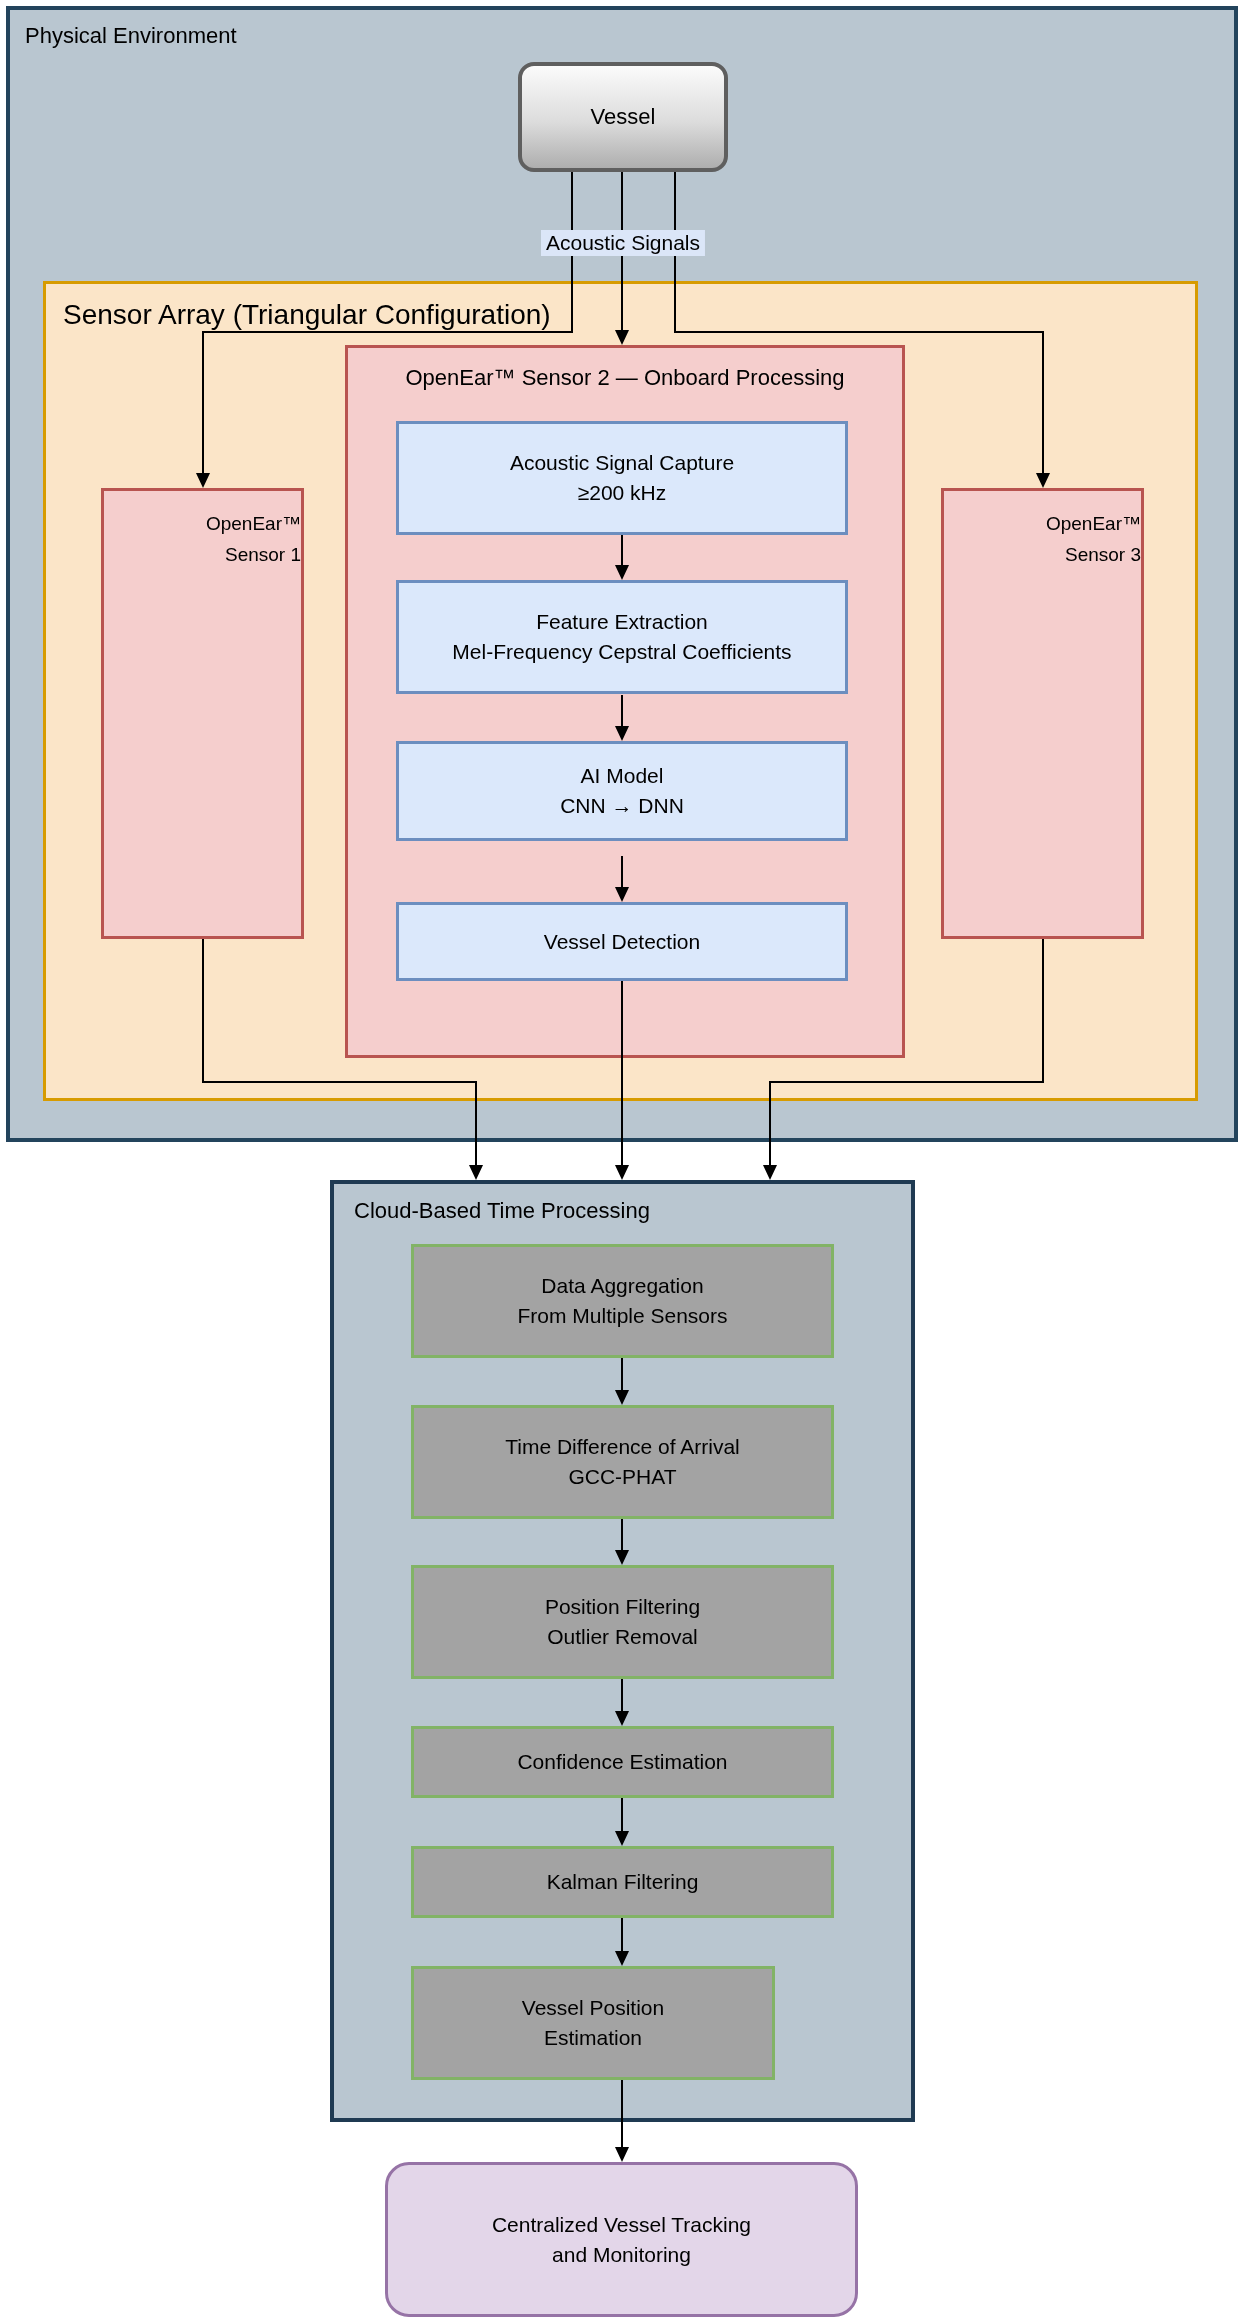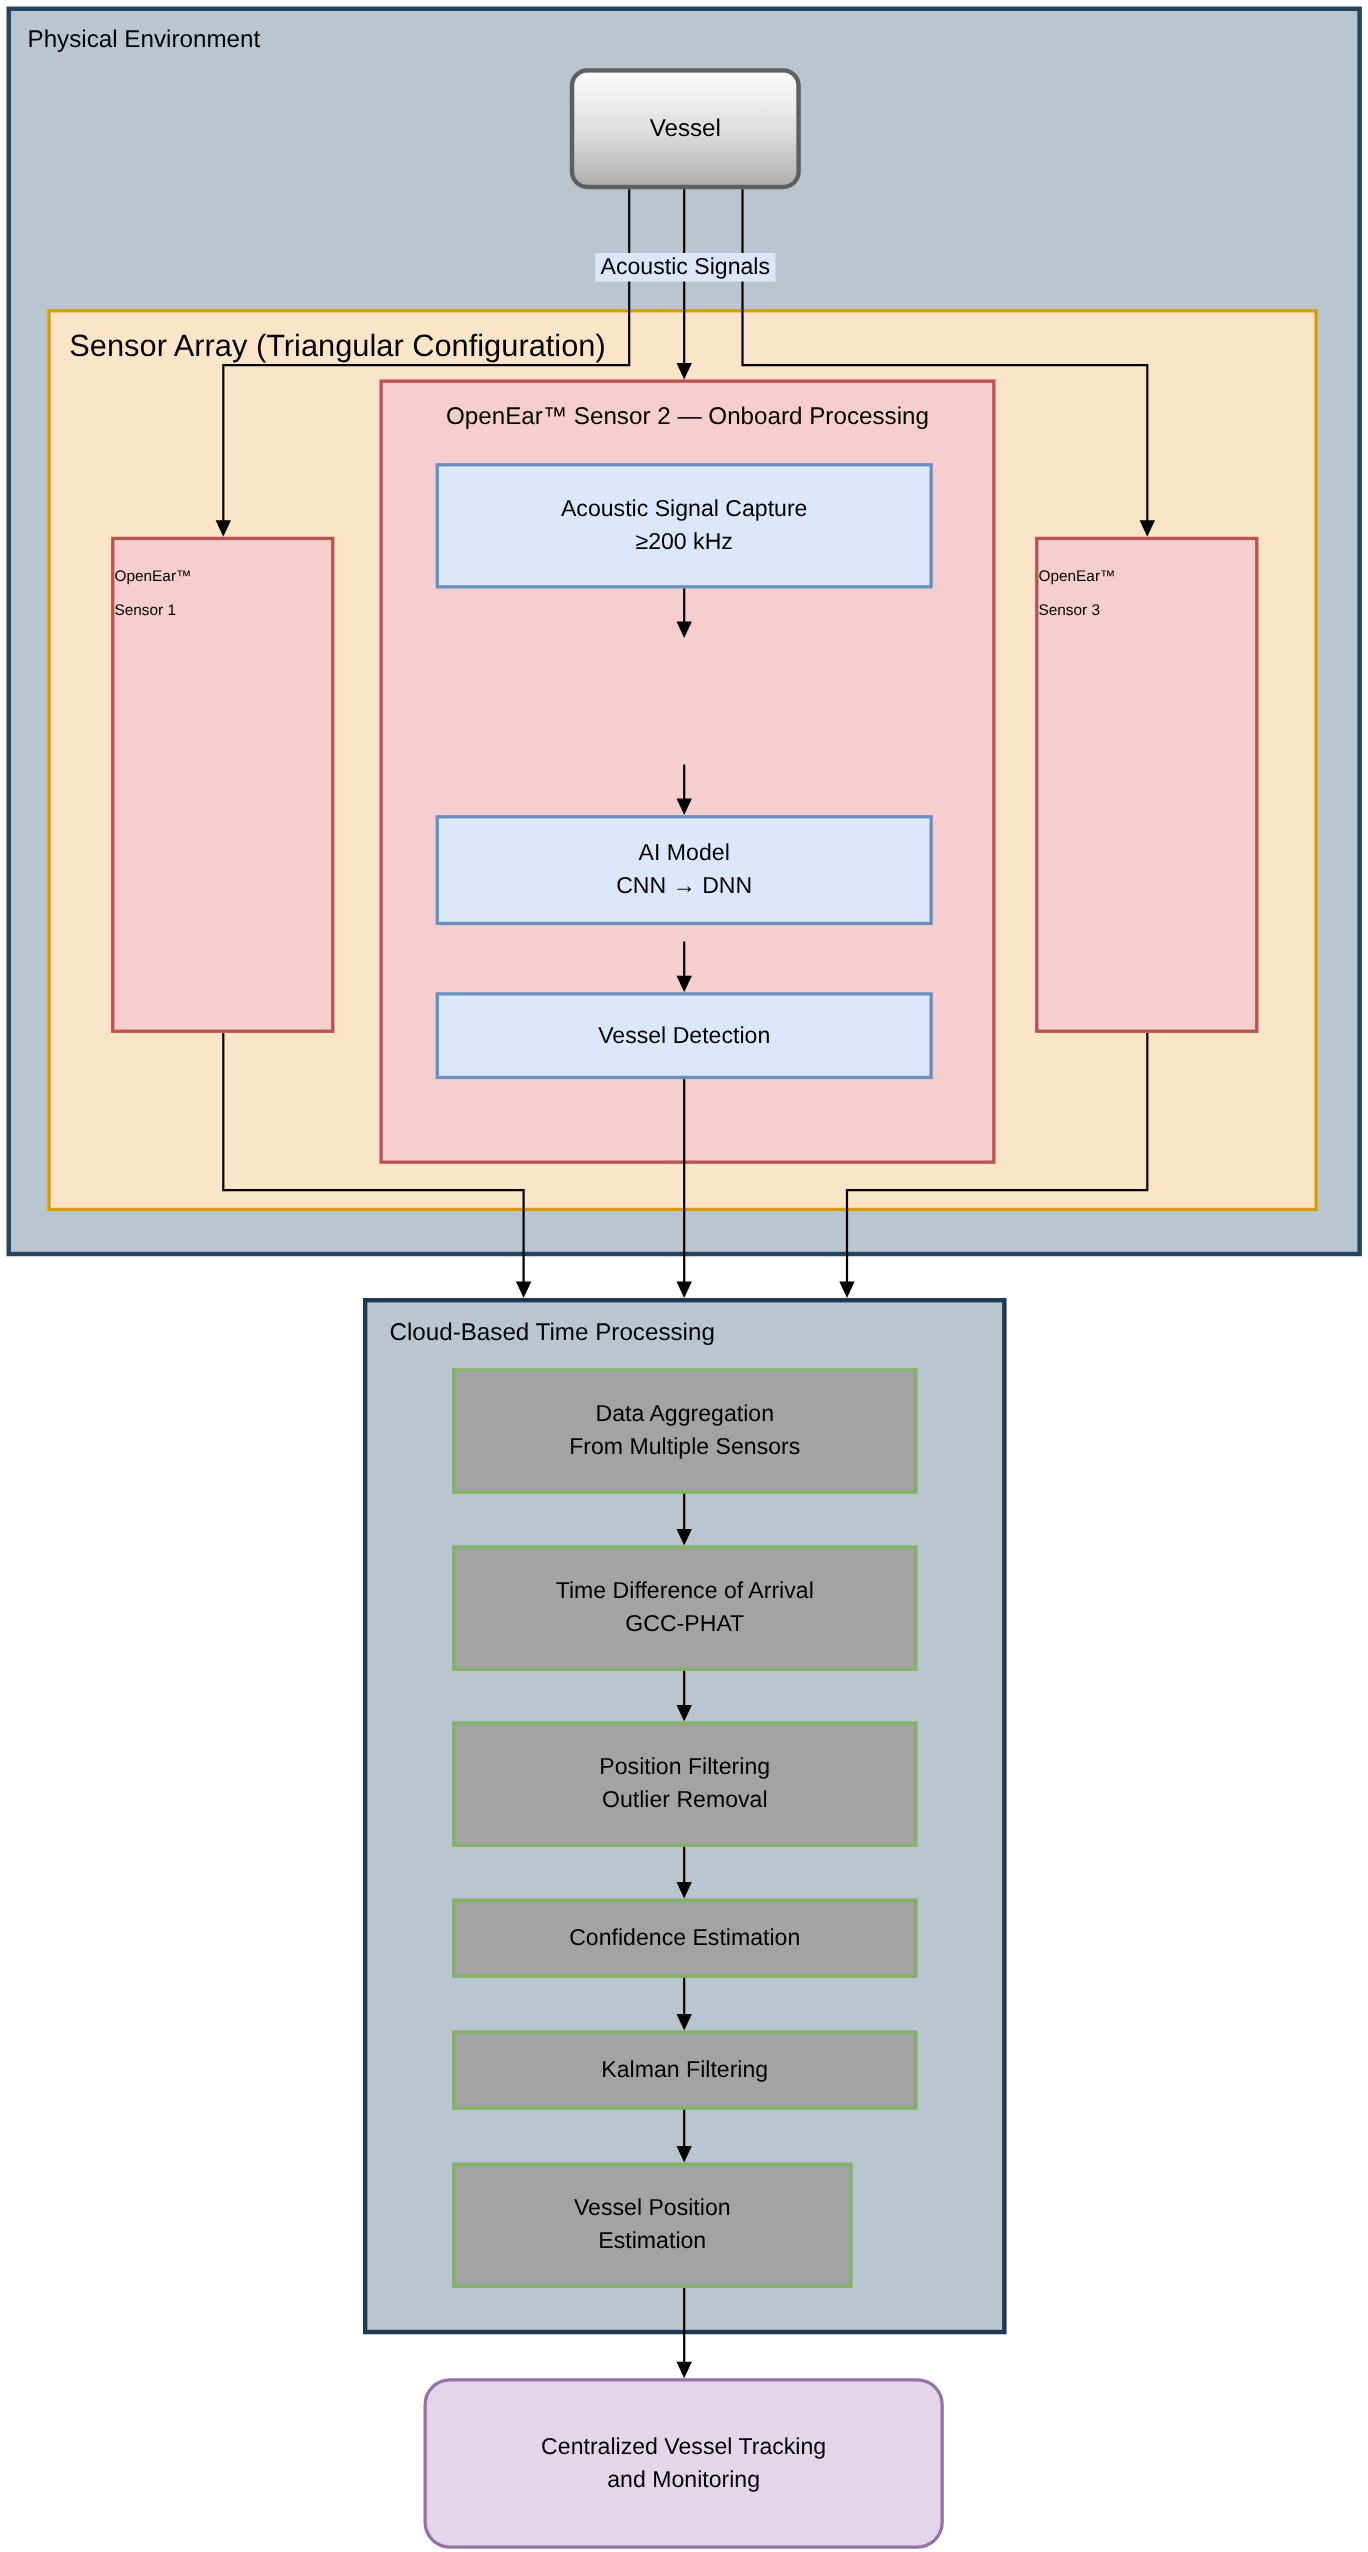--- a/index.html
+++ b/index.html
@@ -14,21 +14,21 @@
   }
   .env-label{padding:13px 0 0 15px;font-size:22px;}
   .orange{
     background:#fbe5c8;border:3px solid #d79b00;
   }
   .orange-label{padding:15px 0 0 17px;font-size:28px;}
   .pinkbox{
     background:#f5cecd;border:3px solid #b85450;text-align:center;
   }
   .pink-title{padding-top:17px;font-size:22px;}
-  .sensor-label{padding-top:17px;font-size:14px;line-height:31px;white-space:pre-line;text-align:left;}
+  .sensor-label{padding-top:17px;font-size:19px;line-height:31px;white-space:pre-line;text-align:right;}
   .bluebox{
     background:#dbe8fb;border:3px solid #6c8ebf;
     display:flex;align-items:center;justify-content:center;text-align:center;
     font-size:21px;line-height:30px;white-space:pre-line;
   }
   .cloud{
     background:#b9c6d0;border:4px solid #1f3a52;
   }
   .cloud-label{padding:14px 0 0 20px;font-size:22px;}
   .greenbox{
@@ -79,20 +79,24 @@
 Sensor 1</div>
     </div>
 
     <div class="abs pinkbox" style="left:345px;top:345px;width:560px;height:713px;">
       <div class="pink-title">OpenEar™ Sensor 2 — Onboard Processing</div>
     </div>
 
     <div class="abs bluebox" style="left:396px;top:421px;width:452px;height:114px;">
       <span>Acoustic Signal Capture
 ≥200 kHz</span>
+    </div>
+    <div class="abs bluebox" style="left:396px;top:580px;width:452px;height:114px;">
+      <span>Feature Extraction
+Mel-Frequency Cepstral Coefficients</span>
     </div>
     <div class="abs bluebox" style="left:396px;top:741px;width:452px;height:100px;">
       <span>AI Model
 CNN → DNN</span>
     </div>
     <div class="abs bluebox" style="left:396px;top:902px;width:452px;height:79px;">
       <span>Vessel Detection</span>
     </div>
 
     <div class="abs pinkbox" style="left:941px;top:488px;width:203px;height:451px;">

